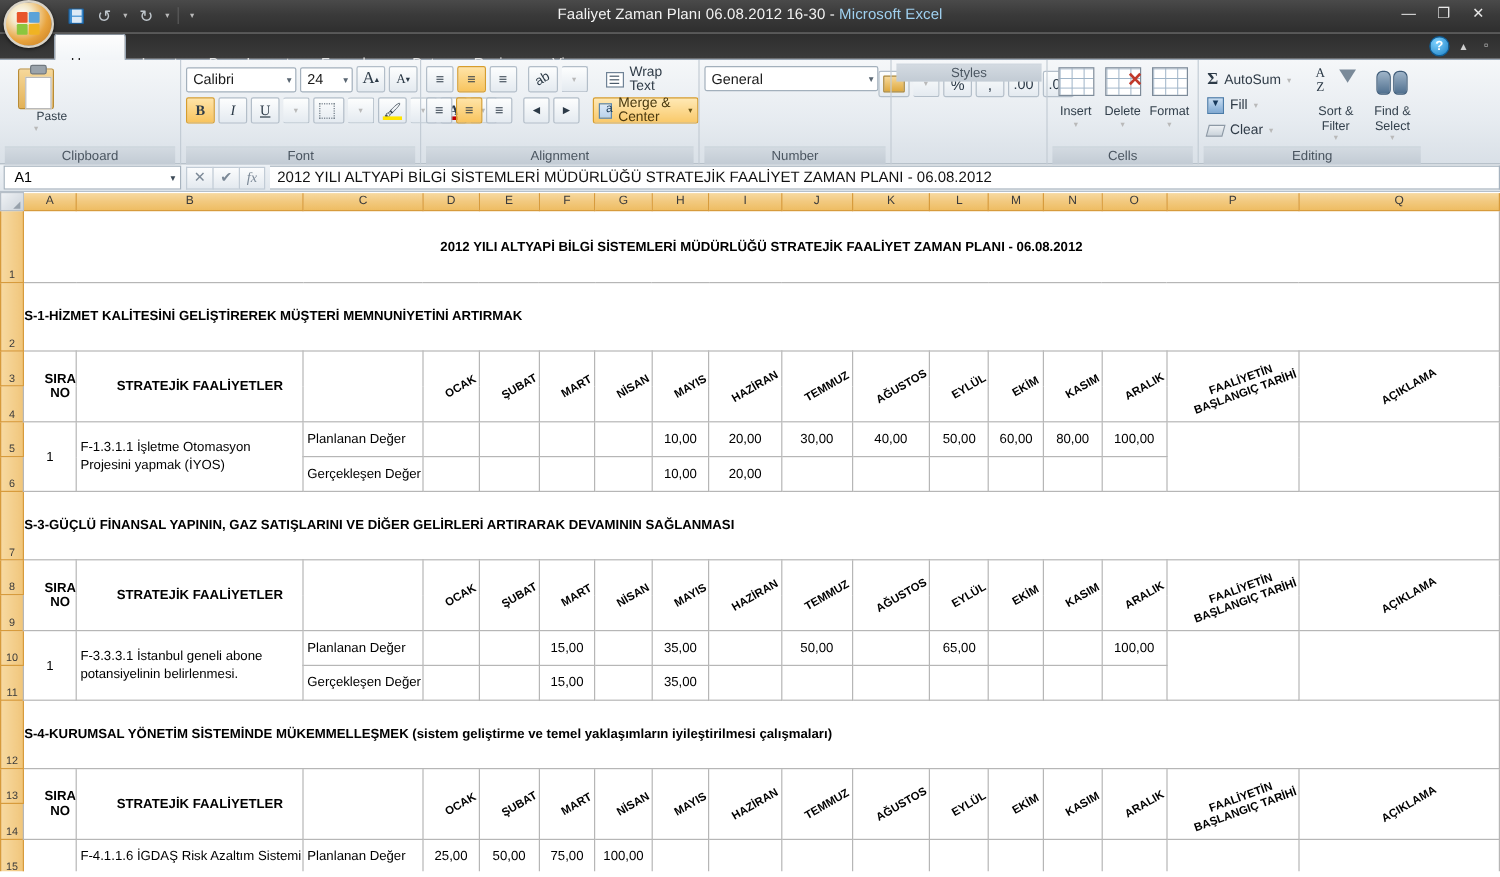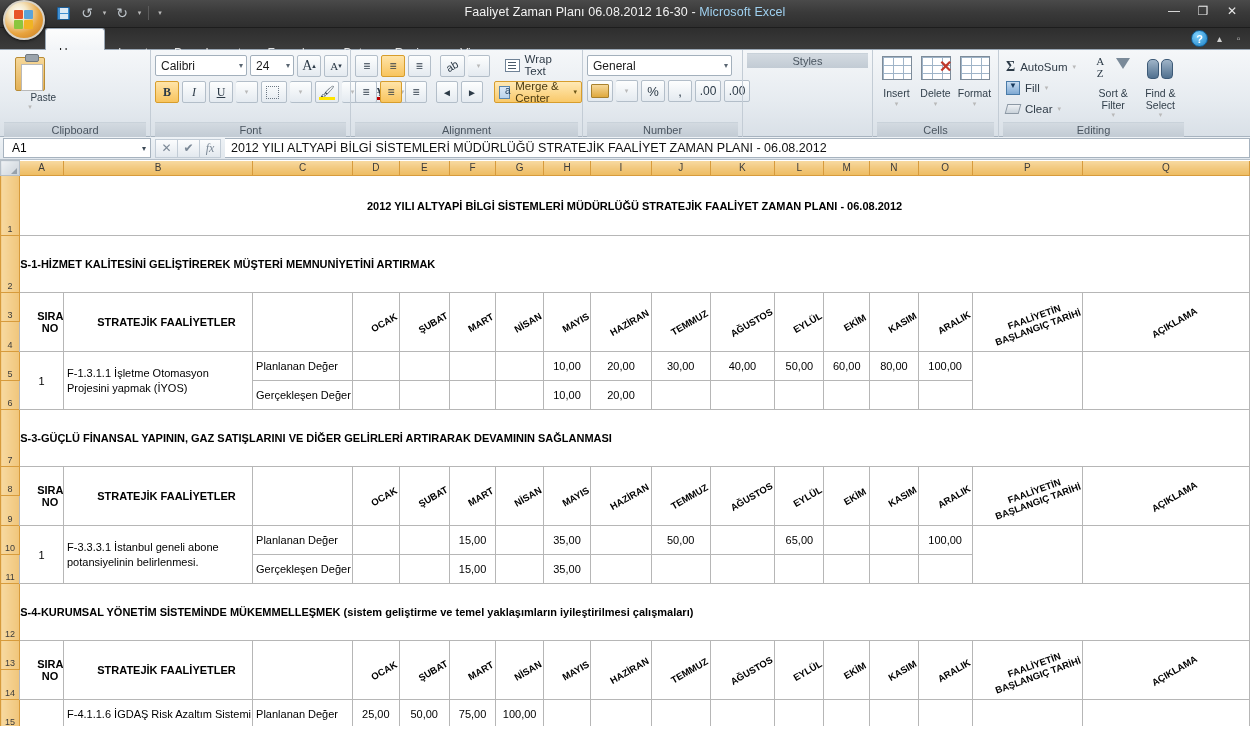--- a/index.html
+++ b/index.html
@@ -122,21 +122,21 @@
   .clip-item{ display:flex;align-items:center;gap:5px;font-size:11.5px;color:#2f3b47;height:18px;padding:0 3px;}
   .ic{width:15px;height:15px;position:relative;flex:0 0 15px;}
   .ic-cut:after{content:"✂";font-size:13px;color:#5b6b7b;position:absolute;left:0;top:-2px;}
   .ic-copy:after{content:"";position:absolute;left:1px;top:2px;width:9px;height:11px;background:#fff;border:1px solid #7b8a98;}
   .ic-copy:before{content:"";position:absolute;left:4px;top:0px;width:9px;height:11px;background:#cfe2f2;border:1px solid #4a7ba8;}
   .ic-brush:after{content:"";position:absolute;left:1px;top:8px;width:11px;height:5px;background:#e8c25a;border:1px solid #a8832c;transform:rotate(-25deg);}
   .ic-brush:before{content:"";position:absolute;left:8px;top:1px;width:7px;height:6px;background:#b9c4cf;transform:rotate(-25deg);}
 
   
   .g-font{ width:200px; }
-  .row{ display:flex; gap:3px; }
+  .row{ display:flex; align-items:center; gap:3px; }
   .row + .row{ margin-top:4px; }
   .cmb{
     height:21px;background:#fff;border:1px solid #a3b0bc;border-radius:2px;
     display:flex;align-items:center;justify-content:space-between;padding:0 3px 0 5px;font-size:12px;color:#1b1b1b;
   }
   .cmb .car{ color:#5a6672; font-size:8px; }
   .btn{
     height:22px;min-width:22px;border:1px solid transparent;border-radius:2px;
     display:flex;align-items:center;justify-content:center;font-size:12px;color:#2c3views;color:#2c3a47;
     background:linear-gradient(180deg,#fdfefe,#e4eaf0);border-color:#b3bec9;
@@ -444,21 +444,21 @@
           <span class="mergeic"></span>
           <span>Merge &amp; Center</span>
           <span class="tiny-caret" style="color:#6a5415">▾</span>
         </div>
       </div>
     </div>
     <div class="group-label">Alignment</div>
   </div>
 
   <div class="group g-number">
-    <div class="group-body" style="flex-direction:column;">
+    <div class="group-body" style="flex-direction:row;">
       <div class="row">
         <div class="cmb" style="width:145px">
           <span>General</span>
             <span class="car">▾</span>
         </div>
       </div>
       <div class="row">
         <div class="btn" style="width:26px">
             <span class="moneyic"></span>
           </div>

